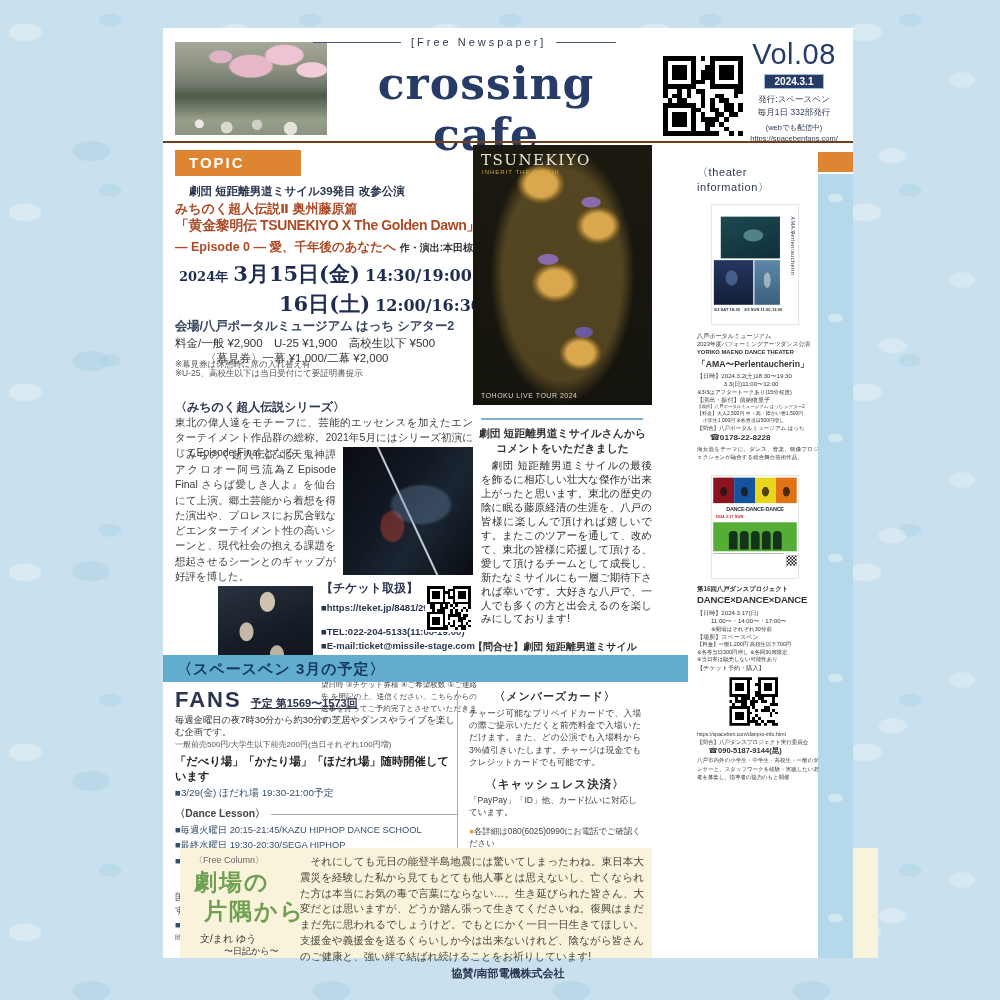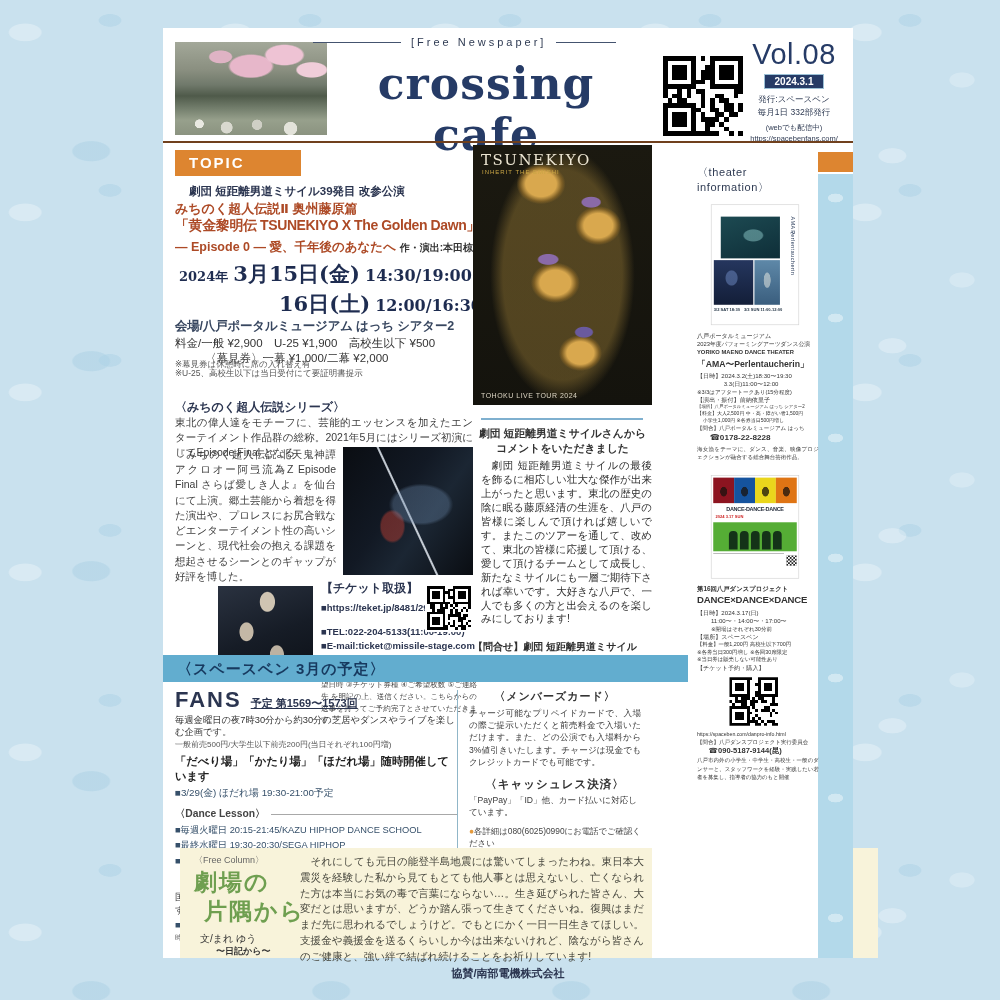--- a/index.html
+++ b/index.html
@@ -148,21 +148,21 @@
   .cl-body { margin-top:2px; font-size:8.6px; line-height:1.42; }
   .mb-note { margin-top:8px; font-size:8.4px; line-height:1.4; color:#444; }
   .mb-note .dot { color:#e59a3c; }
 
   
   .freecol { position:absolute; left:17px; top:820px; width:472px; height:110px; background:#f8f3da; }
   .fc-label { position:absolute; left:14px; top:6px; font-size:9px; color:#666; }
   .fc-t1 { position:absolute; left:14px; top:19px; font-size:23px; font-weight:700; color:#6f9f50; letter-spacing:2px; }
   .fc-t2 { position:absolute; left:24px; top:48px; font-size:23px; font-weight:700; color:#6f9f50; letter-spacing:2px; }
   .fc-author { position:absolute; left:20px; top:84px; font-size:10px; color:#333;text-align:right; }
-  .fc-author2 { position:absolute; left:36px; top:97px; font-size:9px; color:#333;font-weight:bold; }
+  .fc-author2 { position:absolute; left:44px; top:97px; font-size:9px; color:#333; }
   .fc-body { position:absolute; left:120px; top:6px; width:344px; font-size:10.5px; line-height:1.5;
     text-align:justify; text-indent:1em; color:#45453c; }
 
   .cream-strip { position:absolute; left:853px; top:848px; width:25px; height:110px; background:#f8f3da; }
   .footer { position:absolute; left:163px; top:966px; width:690px; text-align:center;
     font-size:11px; font-weight:700; color:#2b3550; }
 
   
   .theater { position:absolute; left:534px; top:137px; width:210px; transform:scale(.58);
     transform-origin:0 0; color:#333; }

